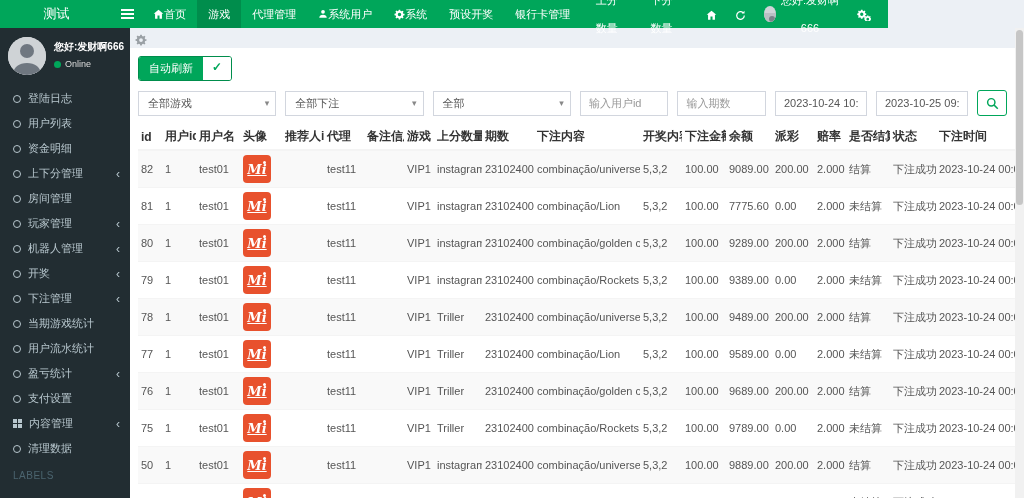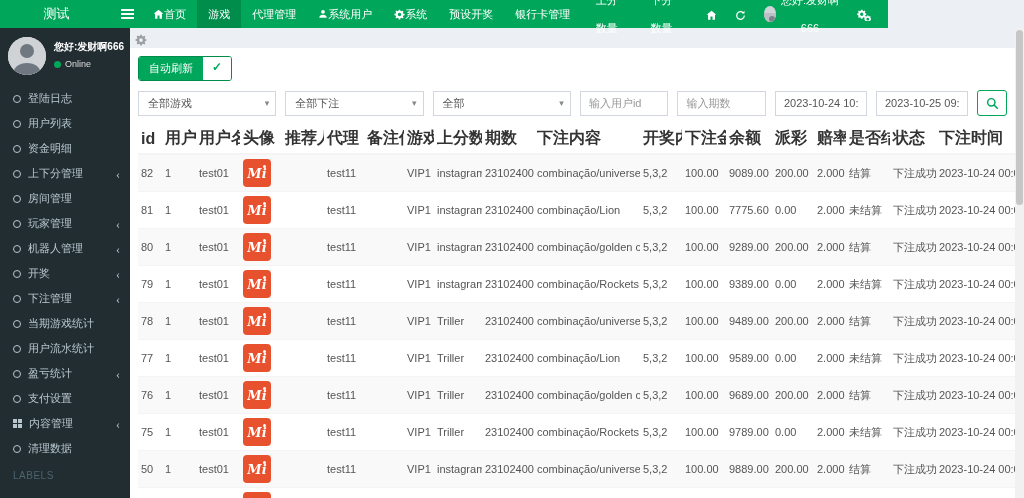--- a/index.html
+++ b/index.html
@@ -24,21 +24,21 @@
 
   
   .sidebar { position:fixed; top:28px; left:0; width:130px; height:470px; background:#222d32; z-index:15; }
   .user-panel { display:flex; padding:9px 8px; gap:8px; }
   .big-avatar { width:38px; height:38px; border-radius:50%; overflow:hidden; background:#d8dbdd; flex:none; }
   .user-meta { padding-top:3px; }
   .user-name { color:#fff; font-weight:bold; font-size:10px; white-space:nowrap; }
   .user-status { color:#ddd; font-size:9px; margin-top:5px; display:flex; align-items:center; gap:4px; }
   .dot { width:7px; height:7px; border-radius:50%; background:#3c8dbc; background:#00a65a; display:inline-block; }
   .menu { margin-top:2px; }
-  .menu-item { display:flex; align-items:center; gap:7px; padding:5px 10px 5px 13px; color:#b8c7ce; cursor:pointer; font-size:11px;font-family:Liberation Serif, serif; }
+  .menu-item { display:flex; align-items:center; gap:7px; padding:5px 10px 5px 13px; color:#b8c7ce; cursor:pointer; font-size:11px; }
   .ring { width:8px; height:8px; border:1px solid #b8c7ce; border-radius:50%; flex:none; }
   .grid-ic { width:9px; height:9px; flex:none; display:grid; grid-template-columns:1fr 1fr; gap:1px; }
   .grid-ic b { background:#b8c7ce; }
   .chev { margin-left:auto; font-size:12px; line-height:10px; color:#b8c7ce; }
   .labels-hd { color:#4b646f; font-size:10px; padding:9px 13px 4px; letter-spacing:.5px; }
 
   
   .main { position:absolute; top:28px; left:130px; width:885px; height:470px; }
   .content-gear { padding:5px 0 3px 5px; color:#9aa0a5; height:20px; }
   .card { background:#fff; padding:8px 8px 0 8px; height:450px; overflow:hidden; }
@@ -49,24 +49,24 @@
 
   .filter-row { display:flex; gap:9px; margin:9px 0 8px; align-items:center; }
   .select { flex:1.55; position:relative; border:1px solid #d2d6de; height:25px; background:#fff; display:flex; align-items:center; padding:0 18px 0 9px; color:#555; cursor:pointer; }
   .select .caret { position:absolute; right:6px; color:#888; font-size:9px; }
   .txt-input { flex:1; border:1px solid #d2d6de; height:25px; padding:0 8px; font-size:11px; color:#555; font-family:"Liberation Sans",sans-serif; min-width:0; }
   .txt-input::placeholder { color:#999; }
   .date-input { flex:1.05; }
   .search-btn { flex:none; width:30px; height:26px; background:#fff; border:1px solid #00a65a; border-radius:3px; display:flex; align-items:center; justify-content:center; cursor:pointer; }
 
   table { width:100%; border-collapse:collapse; table-layout:fixed; color:#555; font-size:11px; }
-  th { text-align:left; font-weight:bold; color:#333; padding:4px 3px; border-bottom:2px solid #f4f4f4; white-space:nowrap; overflow:hidden; font-size:16px;margin-top:16px; }
+  th { text-align:left; font-weight:bold; color:#333; padding:4px 3px; border-bottom:2px solid #f4f4f4; white-space:nowrap; overflow:hidden; font-size:12px;margin-top:16px; }
   td { padding:4px 3px; height:36px; border-top:1px solid #f4f4f4; white-space:nowrap; overflow:hidden; }
   tbody tr:nth-child(odd) td { background:#f9f9f9; }
-  .mi-avatar { width:28px; height:28px; background:#e8512d; border-radius:4px; color:#fff; font-style:italic; font-weight:bold; font-size:13px; display:flex; align-items:center; justify-content:center; font-family:"DejaVu Serif",serif; position:relative; }
+  .mi-avatar { width:28px; height:28px; background:#e8512d; border-radius:4px; color:#fff; font-style:italic; font-weight:bold; font-size:13px; display:flex; align-items:center; justify-content:center; font-family:"DejaVu Serif",serif; position:relative;text-decoration:underline; }
   .mi-avatar::after { content:""; position:absolute; top:6px; right:5px; width:3px; height:3px; background:#fff; border-radius:50%; }
 
   
   .scrollbar { position:fixed; top:28px; right:0; width:9px; height:470px; background:#f1f1f1; z-index:25; }
   .scroll-thumb { margin:2px 1px; width:7px; height:175px; background:#c6c6c6; border-radius:4px; }
 
   svg { vertical-align:middle; }
 </style>
 </head>
 <body>

